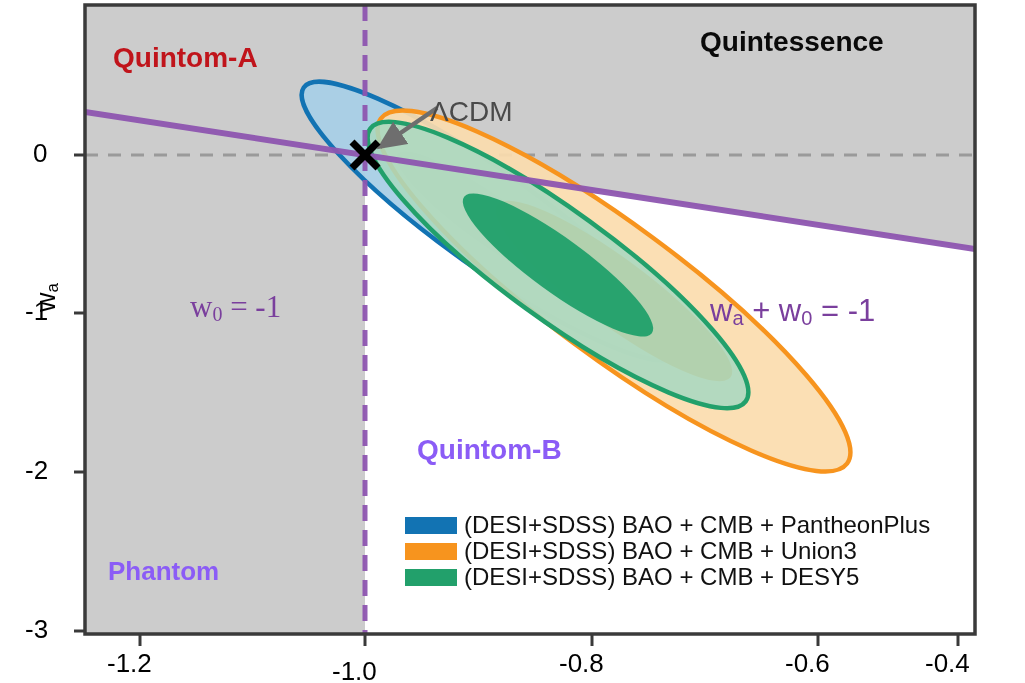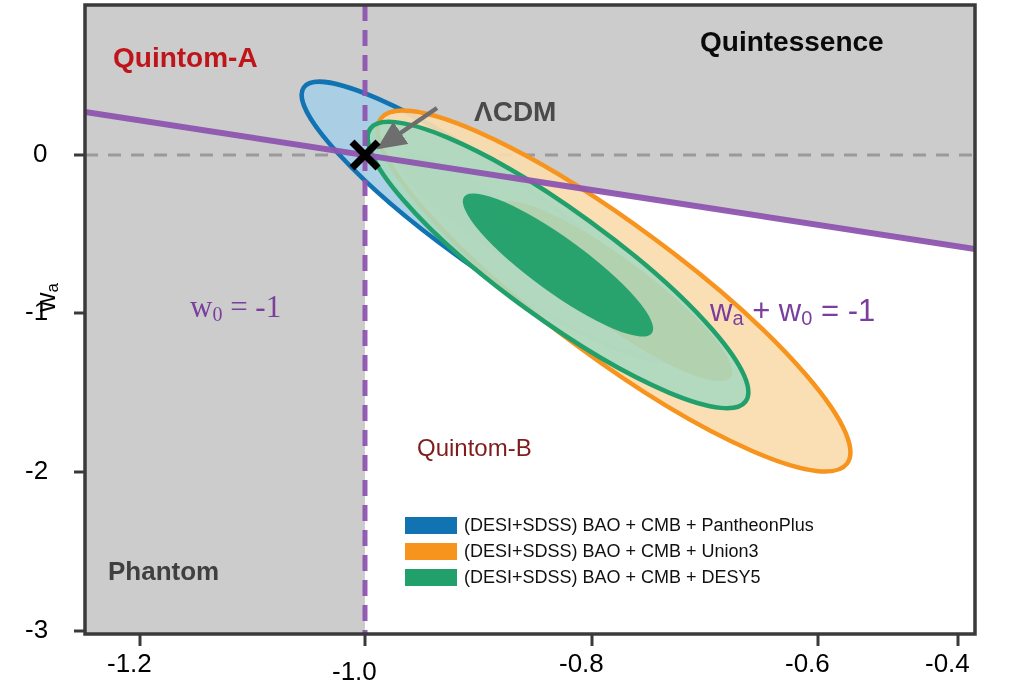--- a/index.html
+++ b/index.html
@@ -19,31 +19,31 @@
     font-size:27px; color:#000; letter-spacing:0px;
     white-space:nowrap;
   }
   .ylabel sub{font-size:17px;vertical-align:baseline;position:relative;top:3px;}
 
   .ticklab{position:absolute;font-size:26px;color:#000;white-space:nowrap;}
 
   .ann{position:absolute;white-space:nowrap;}
   .q-a{left:113px;top:42px;font-size:28px;font-weight:bold;color:#c0141b;text-align:center;}
   .q-ess{left:700px;top:26px;font-size:28px;font-weight:bold;color:#0a0a0a;text-align:right;}
-  .q-b{left:417px;top:434px;font-size:24px;font-weight:normal;color:#7f1d1d;}
-  .phantom{left:108px;top:556px;font-size:26px;font-weight:bold;color:#404040;}
-  .lcdm{left:430px;top:96px;font-size:28px;font-weight:bold;color:#4a4a4a;margin-left:44px;}
+  .q-b{left:417px;top:434px;font-size:28px;font-weight:bold;color:#8b5cf6;}
+  .phantom{left:108px;top:556px;font-size:26px;font-weight:bold;color:#8b5cf6;}
+  .lcdm{left:430px;top:96px;font-size:28px;font-weight:normal;color:#4a4a4a;}
   .w0eq{left:190px;top:289px;font-size:31px;color:#7a3f9d;font-family:Liberation Serif, serif;}
   .waw0{left:710px;top:264px;font-size:31px;color:#7a3f9d;margin-top:29px;}
   .w0eq sub,.waw0 sub{font-size:20px;vertical-align:baseline;position:relative;top:4px;}
 
   .legend{position:absolute;left:405px;top:512px;}
   .legrow{display:flex;align-items:center;height:26px;}
   .swatch{width:52px;height:17px;margin-right:7px;flex:0 0 auto;}
-  .legtxt{font-size:18px;color:#111;white-space:nowrap;line-height:26px;}
+  .legtxt{font-size:24px;color:#111;white-space:nowrap;line-height:26px;}
 </style>
 </head>
 <body>
 
 <div id="root">
   <div id="figure">
 
     <svg class="plot" viewBox="0 0 1025 683" preserveAspectRatio="none">
       <defs>
         <clipPath id="axclip">

